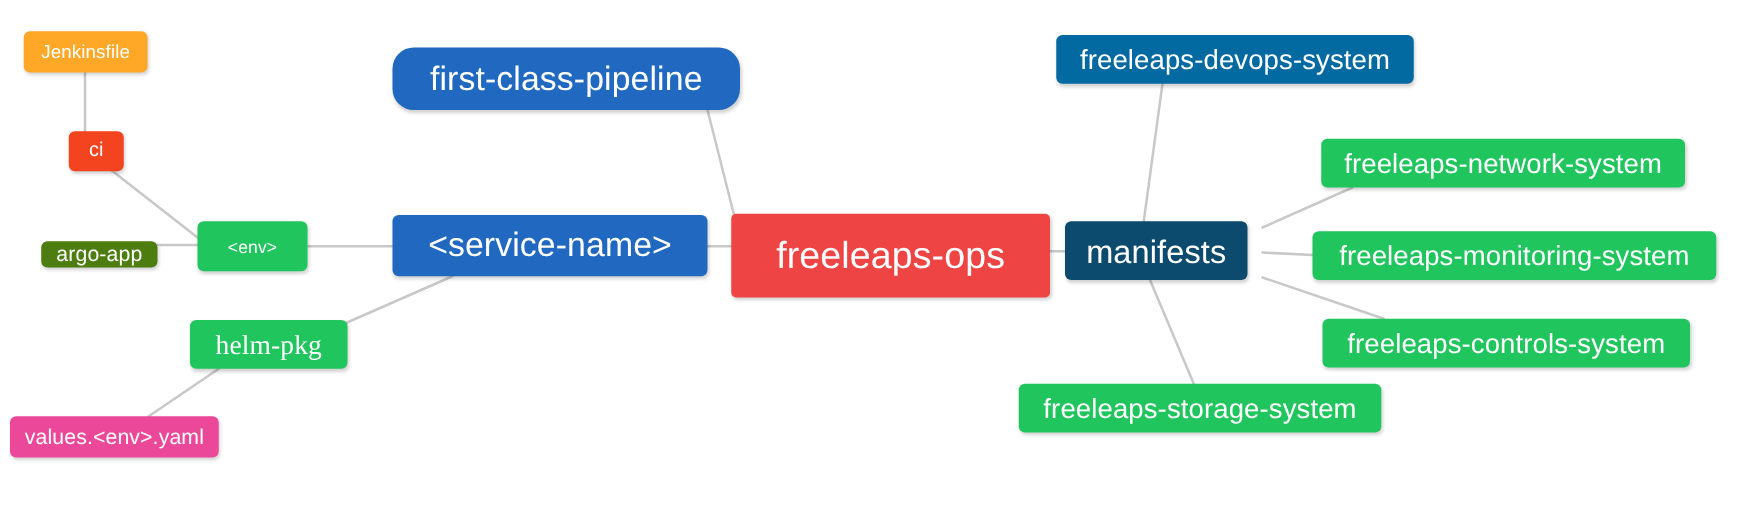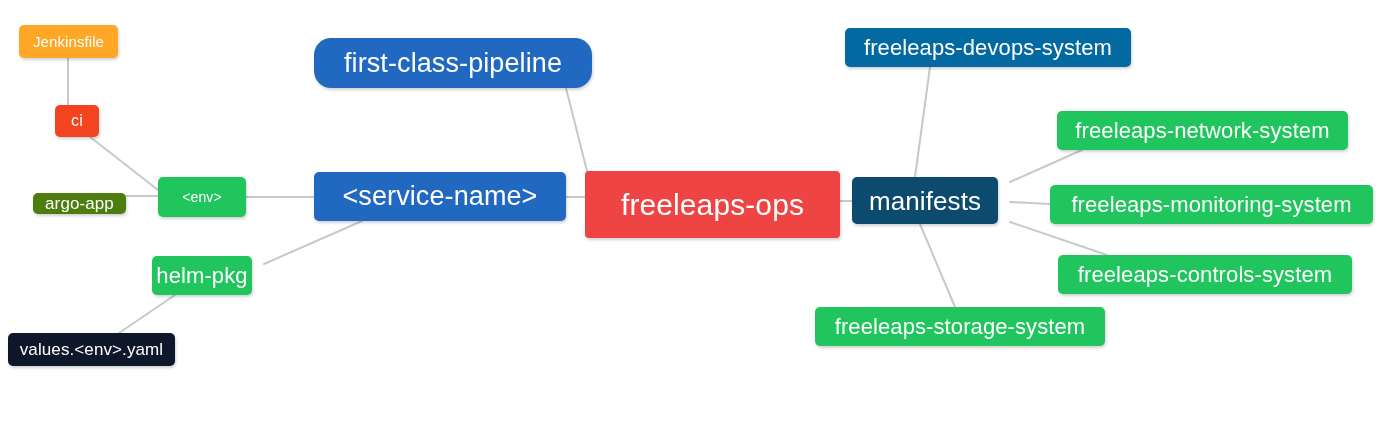--- a/index.html
+++ b/index.html
@@ -85,33 +85,33 @@
       </div>
       <div class="node node-l1" style="left: 852px; top: 177px; width: 146px; height: 47px; background: #0c4a6e; font-size: 26px;">
         <span>manifests</span>
       </div>
       <div class="node node-l1" style="left: 314px; top: 38px; width: 278px; height: 50px; background: rgb(33, 105, 192); font-size: 27px; border-radius: 17px;">
         <span>first-class-pipeline</span>
       </div>
       <div class="node node-l2" style="left: 158px; top: 177px; width: 88px; height: 40px; background: rgb(33, 197, 93); font-size: 14px;">
         <span>&lt;env&gt;</span>
       </div>
-      <div class="node node-l2" style="left: 152px; top: 256px; width: 100px; height: 39px; background: rgb(33, 197, 93); font-size: 22px;">
+      <div class="node node-l2" style="left: 152px; top: 256px; width: 126px; height: 39px; background: rgb(33, 197, 93); font-size: 22px; font-family: Liberation Serif, serif;">
         <span>helm-pkg</span>
       </div>
       <div class="node node-l3" style="left: 55px; top: 105px; width: 44px; height: 32px; background: rgb(244, 67, 31); font-size: 16px;">
         <span>ci</span>
       </div>
       <div class="node node-l3" style="left: 33px; top: 193px; width: 93px; height: 21px; background: #4d7c0f; font-size: 17px;">
         <span>argo-app</span>
       </div>
       <div class="node node-l3" style="left: 19px; top: 25px; width: 99px; height: 33px; background: rgb(255, 167, 38); font-size: 15px;">
         <span>Jenkinsfile</span>
       </div>
-      <div class="node node-l3" style="left: 8px; top: 333px; width: 167px; height: 33px; background: #0f172a; font-size: 17px;">
+      <div class="node node-l3" style="left: 8px; top: 333px; width: 167px; height: 33px; background: #ec4899; font-size: 17px;">
         <span>values.&lt;env&gt;.yaml</span>
       </div>
       <div class="node node-l2" style="left: 800px; top: 28px; width: 286px; height: 39px; background: #0369a1; font-size: 22px; margin-left: 45px;">
         <span>freeleaps-devops-system</span>
       </div>
       <div class="node node-l2" style="left: 1057px; top: 111px; width: 291px; height: 39px; background: rgb(33, 197, 93); font-size: 22px;">
         <span>freeleaps-network-system</span>
       </div>
       <div class="node node-l2" style="left: 1058px; top: 255px; width: 294px; height: 39px; background: rgb(33, 197, 93); font-size: 22px;">
         <span>freeleaps-controls-system</span>

